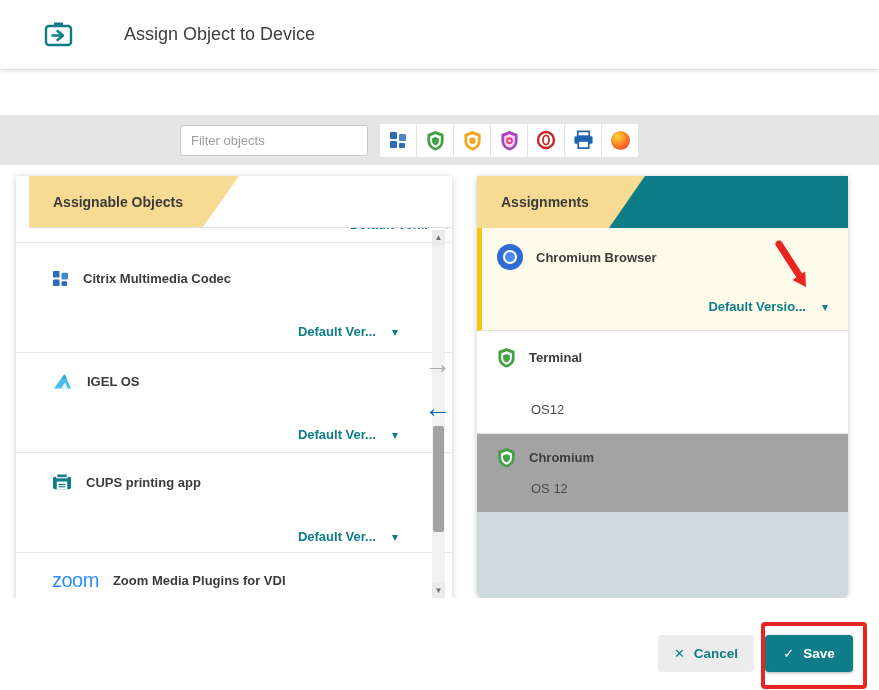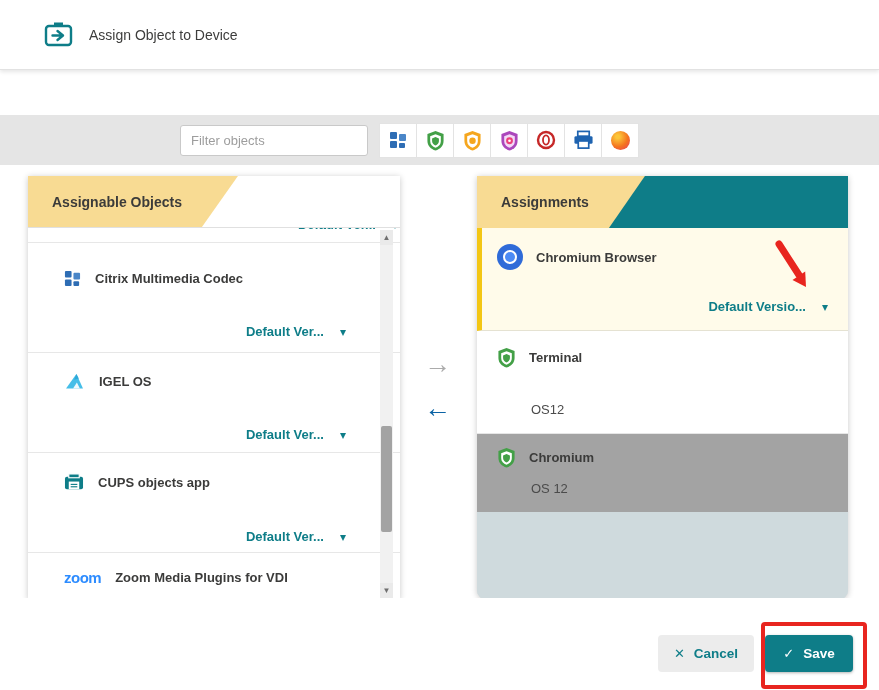--- a/index.html
+++ b/index.html
@@ -18,21 +18,21 @@
   
   .dlg-header {
     position: absolute; top: 0; left: 0; right: 0; height: 70px;
     background: #fff;
     border-bottom: 1px solid #e2e2e2;
     box-shadow: 0 2px 4px rgba(0,0,0,.10);
     display: flex; align-items: center; gap: 15px;
     padding-left: 44px;
     z-index: 5;
   }
-  .dlg-title { font-size: 14px; color: #3d3d3c; }
+  .dlg-title { font-size: 18px; color: #3d3d3c; margin-left: 35px; }
 
   
   .device-bar {
     position: absolute; top: 71px; left: 0; right: 0; height: 44px;
     background: #FBF6D8;
     display: flex; align-items: center;
     padding-left: 57px;
   }
   .device-id { font-size: 15px; font-weight: bold; color: #3b3b3a; }
 
@@ -56,24 +56,25 @@
     width: 38px; height: 35px;
     border: 1px solid #e3e3e3; background: #fff;
     margin-left: -1px;
     display: flex; align-items: center; justify-content: center;
     cursor: pointer;
   }
 
   
   .panel { position: absolute; top: 176px; height: 424px; }
   .left-panel {
-    left: 28px; width: 372px;
+    left: 16px; width: 436px;
     background: #fff;
     box-shadow: 0 1px 6px rgba(0,0,0,.22);
     border-radius: 0 0 3px 3px;
+    padding-left: 13px;
   }
   .right-panel {
     left: 477px; width: 371px;
     background: #CFDADD;
     box-shadow: 0 1px 6px rgba(0,0,0,.22);
     border-radius: 0 0 10px 10px;
     overflow: hidden;
     display: flex; flex-direction: column;
   }
   .panel-header { position: relative; height: 52px; flex: 0 0 52px; }
@@ -183,21 +184,21 @@
   
   .ic { display: inline-flex; align-items: center; justify-content: center; flex: none; }
   .chromium-ball { position: relative; width: 26px; height: 26px; border-radius: 50%; background: #2F6BD8; }
   .chromium-ball i { position: absolute; border-radius: 50%; }
   .chromium-ball .ring { inset: 6px; background: #fff; }
   .chromium-ball .core { inset: 8px; background: #4C8BF5; }
   .orange-sphere {
     width: 19px; height: 19px; border-radius: 50%;
     background: radial-gradient(circle at 35% 30%, #FCC63A 10%, #F4741E 55%, #E93A5E 100%);
   }
-  .zoom-logo { font-size: 15px; font-weight: bold; color: #2D8CFF; letter-spacing: -0.5px; }
+  .zoom-logo { font-size: 20px; font-weight: normal; color: #2D8CFF; letter-spacing: -0.5px; }
 </style>
 </head>
 <body>
 
 <div class="app">
 
   <div class="dlg-header">
     <span class="ic">
       <svg width="30" height="27" viewBox="0 0 30 27">
         <rect x="2" y="5" width="25" height="19" rx="3" fill="none" stroke="#0E7D88" stroke-width="2.4"></rect>
@@ -313,21 +314,21 @@
         <div class="item-head">
           <span class="ic">
             <svg width="20" height="19" viewBox="0 0 21 20">
               <rect x="1" y="4" width="19" height="13" rx="2" fill="#0E7D88"></rect>
               <rect x="5" y="1" width="11" height="4" fill="#0E7D88" stroke="#fff" stroke-width="1.2"></rect>
               <rect x="5" y="9" width="11" height="8" fill="#fff"></rect>
               <line x1="7" y1="12" x2="14" y2="12" stroke="#0E7D88" stroke-width="1.2"></line>
               <line x1="7" y1="14.5" x2="14" y2="14.5" stroke="#0E7D88" stroke-width="1.2"></line>
             </svg>
           </span>
-          <span class="item-name">CUPS objects app</span>
+          <span class="item-name">CUPS printing app</span>
         </div>
         <div class="item-version">
           <span>Default Ver...</span>
           <span class="caret">▾</span>
         </div>
       </div>
 
       <div class="obj-item clip">
         <div class="item-head">
           <span class="zoom-logo">zoom</span>

